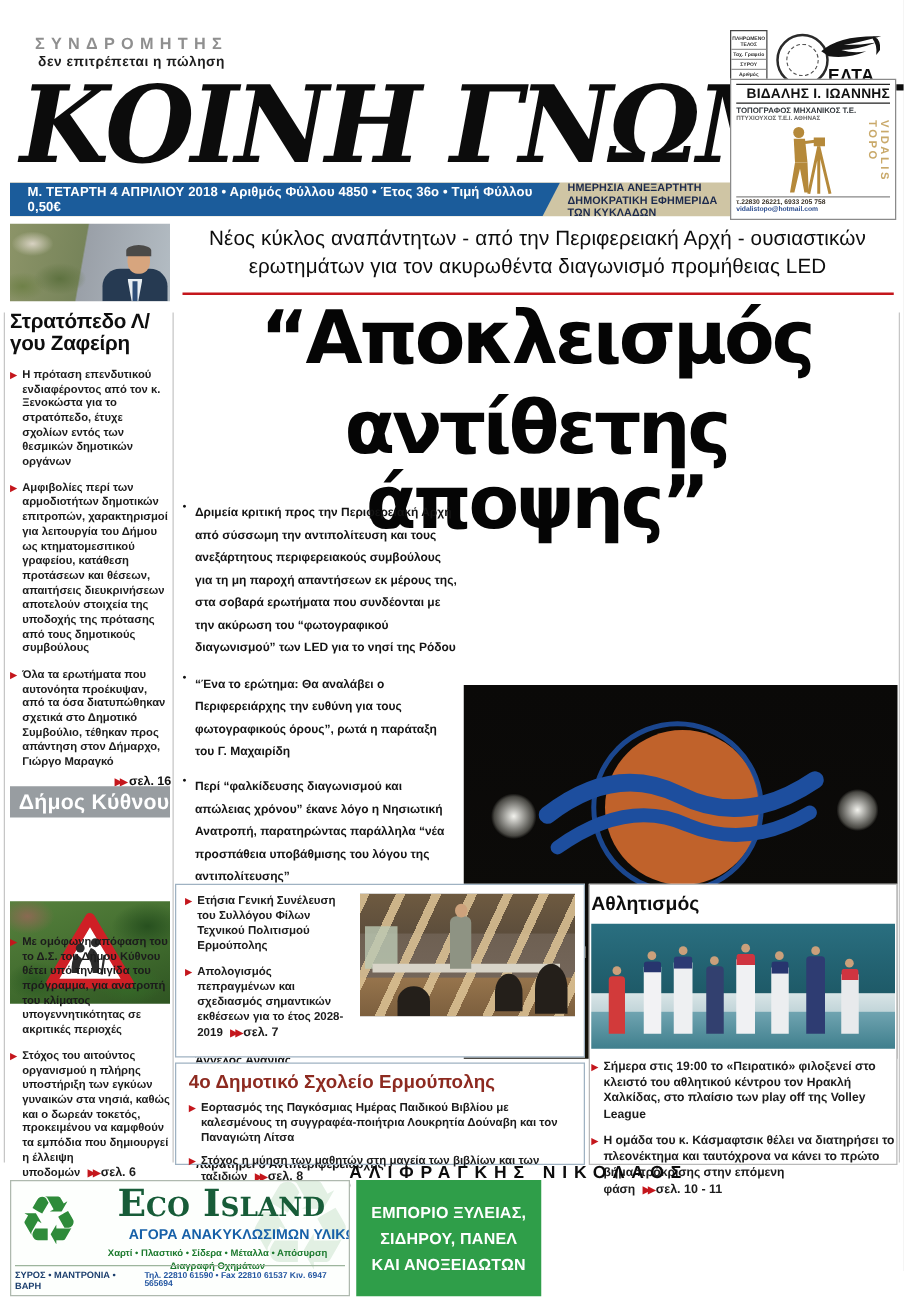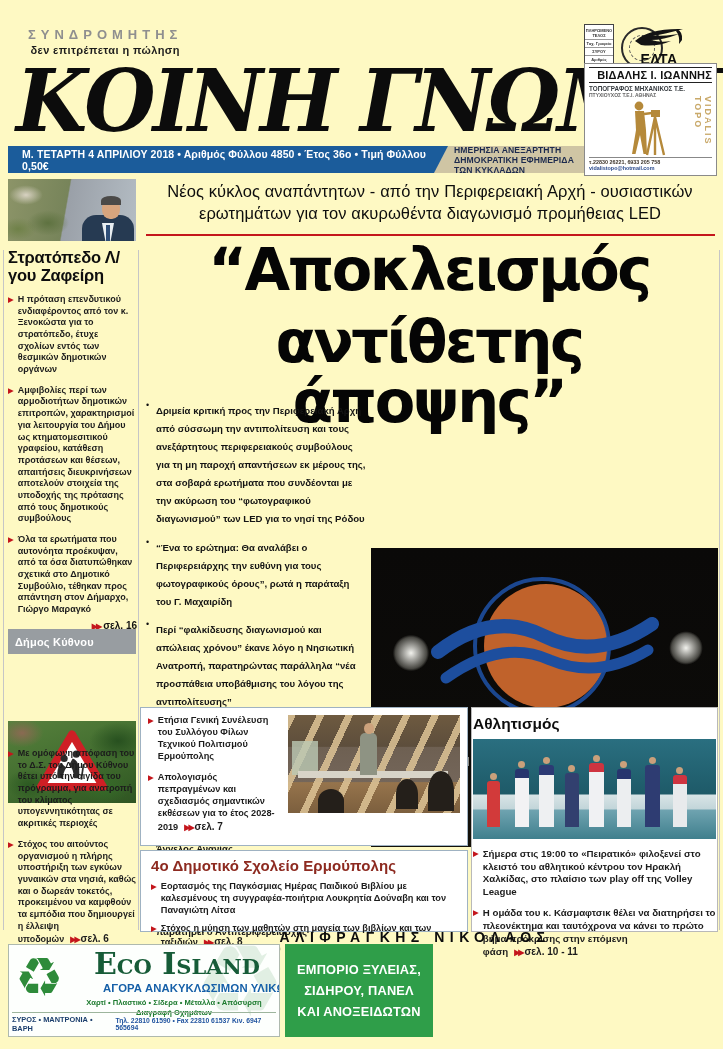--- a/index.html
+++ b/index.html
@@ -1,18 +1,18 @@
 <!DOCTYPE html>
 <html><head>
 <meta charset="utf-8">
 <style>
   * { box-sizing: border-box; margin: 0; padding: 0; }
   html,body { background:#e8e8e8; }
   .page {
-    position:relative; width:723px; height:1049px; background:#fef9c3;
+    position:relative; width:723px; height:1049px; background:#ffffff;
     margin:0 auto; overflow:hidden;
     font-family:"Liberation Sans", sans-serif; color:#111;
   }
   .abs { position:absolute; }
 
   
   .subscriber-label { font-size:13px; font-weight:bold; letter-spacing:5px; color:#8f8f8f; }
   .subscriber-note  { font-size:11px; font-weight:bold; color:#1d1d1d; letter-spacing:0.4px; margin-top:2px;text-align:center; }
 
   .masthead {
@@ -69,21 +69,21 @@
   .left-title { font-size:16.5px; font-weight:900; line-height:1.12; color:#0e0e0e; margin-bottom:9px; letter-spacing:-0.2px;}
   .lb { display:flex; gap:4px; margin-bottom:9px; }
   .lb .la { color:#c4161c; font-size:7.5px; line-height:1.7; flex:0 0 auto; }
   .lb .lt { font-size:9px; font-weight:bold; color:#1c1c1c; line-height:1.3; }
   .pref { text-align:right; font-size:10px; font-weight:900; color:#111; }
   .pref .ra { color:#c4161c; font-size:8px; letter-spacing:-2px; margin-right:3px; }
   .pref-inline { white-space:nowrap; margin-left:6px; font-size:10px; font-weight:900; }
   .pref-inline .ra { color:#c4161c; font-size:8px; letter-spacing:-2px; margin-right:2px; }
 
   .kythnos-banner { width:128px; height:25px; background:#989da1; color:#fff;
-    font-size:11px; font-weight:900; display:flex; align-items:center; padding-left:7px; letter-spacing:0.2px;}
+    font-size:17px; font-weight:900; display:flex; align-items:center; padding-left:7px; letter-spacing:0.2px;}
 
   
   .kicker { text-align:center; font-size:16.5px; color:#0d0d0d; line-height:1.33; letter-spacing:0.1px; }
   .headline { text-align:center; font-weight:900; color:#050505;
     font-family:"DejaVu Sans", sans-serif; letter-spacing:-2.5px; line-height:1.02; }
   .headline .h1l { font-size:59px; }
   .headline .h2l { font-size:59px; }
 
   .mb { position:relative; padding-left:10px; margin-bottom:10.5px; }
   .mb .dot { position:absolute; left:0; top:0; font-size:9px; color:#111; }
@@ -216,21 +216,21 @@
     <div class="pb-row">Ταχ. Γραφείο</div>
     <div class="pb-row">ΣΥΡΟΥ</div>
     <div class="pb-row">Αριθμός Άδειας</div>
     <div class="pb-num">2</div>
   </div>
 
   <div class="abs circ-stamp" style="left:621px; top:27px;">
     <div class="circ-stamp-inner"></div>
   </div>
 
-  <div class="abs elta-wrap" style="left:630px; top:26px; width:58px;">
+  <div class="abs elta-wrap" style="left:652px; top:26px; width:58px;">
     <svg width="52" height="22" viewBox="0 0 52 22">
       <path d="M2 15 Q16 2 50 3 Q32 8 20 10 Q34 10 46 8 Q30 14 18 14 Q28 17 38 15 Q24 21 8 19 Z" fill="#141414"></path>
       <path d="M44 3 Q50 6 49 14 L46 18 Q47 10 43 5 Z" fill="#141414"></path>
     </svg>
     <div class="elta-label">ΕΛΤΑ</div>
     <div class="elta-sub">Hellenic Post</div>
   </div>
 
   <div class="abs masthead" style="left:16px; top:58px;">ΚΟΙΝΗ ΓΝΩΜΗ</div>
 

